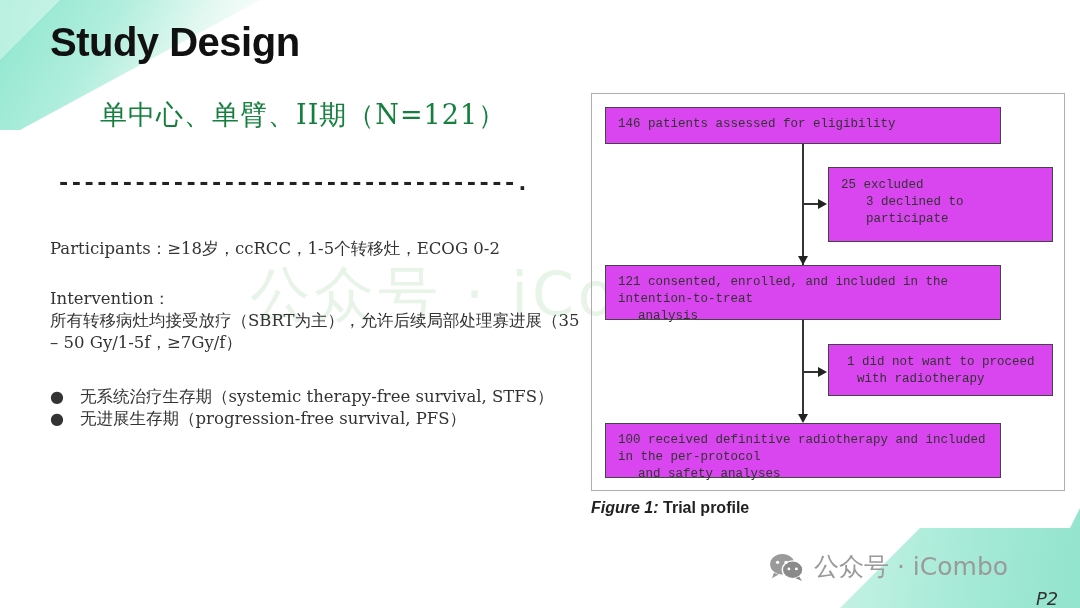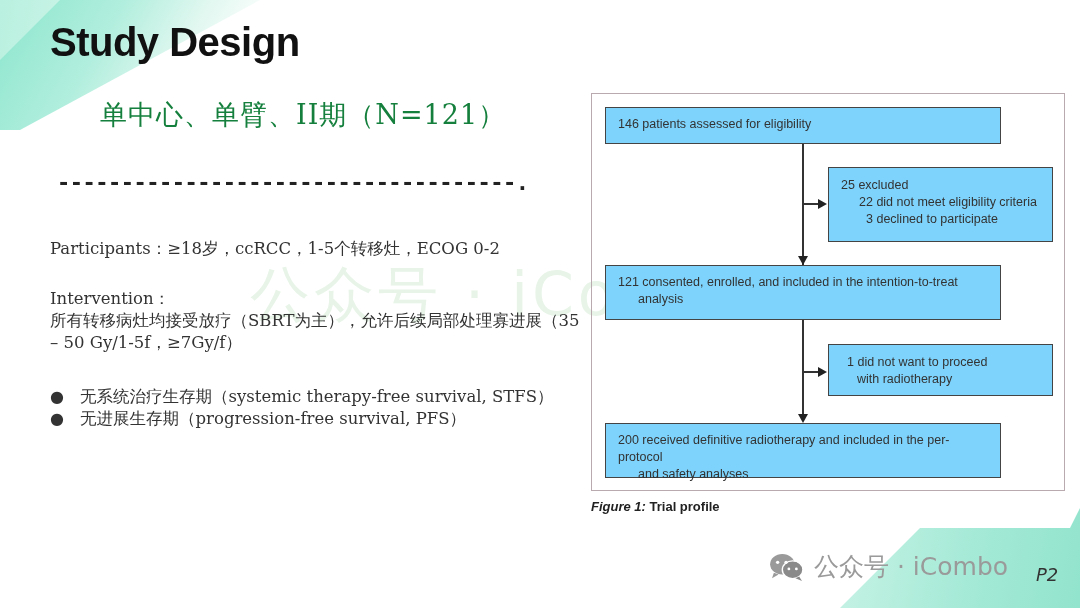--- a/index.html
+++ b/index.html
@@ -52,52 +52,52 @@
     .bullet { width: 30px; font-size: 16px; }
     .bullet-text { flex: 1; }
 
     .figure {
       position: absolute; left: 591px; top: 93px; width: 474px; height: 398px;
       border: 1px solid #b9aab0;
       font-family: "Liberation Sans", sans-serif;
       font-size: 12.5px; color: #333;
     }
     .fbox {
-      position: absolute; border: 1.5px solid #444; background: #7dd3fc; padding: 0 12px; line-height: 17px;
+      position: absolute; border: 1.5px solid #444; background: #d946ef; padding: 0 12px; line-height: 17px; font-family: Liberation Mono, monospace;
     }
     .indent { padding-left: 20px; }
     .vline { position: absolute; background: #333; width: 1.5px; }
     .hline { position: absolute; background: #333; height: 1.5px; }
     .arrow-r {
       position: absolute; width: 0; height: 0;
       border-top: 5px solid transparent; border-bottom: 5px solid transparent; border-left: 9px solid #222;
     }
     .arrow-d {
       position: absolute; width: 0; height: 0;
       border-left: 5px solid transparent; border-right: 5px solid transparent; border-top: 9px solid #222;
     }
     .caption {
       position: absolute; left: 591px; top: 499px;
-      font-family: "Liberation Sans", sans-serif; font-size: 13px; font-weight: bold; color: #222;
+      font-family: "Liberation Sans", sans-serif; font-size: 16px; font-weight: bold; color: #222;
     }
     .caption i { font-style: italic; }
 
     .watermark-center {
       position: absolute; left: 250px; top: 255px;
       font-family: "DejaVu Sans", sans-serif; font-size: 60px; color: rgba(170, 215, 170, 0.28);
       letter-spacing: 4px; white-space: nowrap;
     }
     .watermark-br {
       position: absolute; left: 768px; top: 550px;
       display: flex; align-items: center;
       font-family: "DejaVu Sans", sans-serif; font-size: 25px; color: #9a9a9a;
     }
     .wechat-icon { width: 38px; height: 30px; margin-right: 8px; }
     .page-num {
-      position: absolute; left: 1036px; top: 564px;
+      position: absolute; left: 1036px; top: 588px;
       font-family: "DejaVu Sans", sans-serif; font-style: italic; font-size: 18px; color: #333;
     }
   </style>
 </head>
 <body>
 
 <div class="bg-tl"></div>
 <div class="bg-tl2"></div>
 <div class="bg-br"></div>
 
@@ -136,36 +136,35 @@
   <div class="arrow-r" style="left:226px; top:105px;"></div>
   <div class="hline" style="left:210px; top:277px; width:18px;"></div>
   <div class="arrow-r" style="left:226px; top:273px;"></div>
 
   <div class="fbox" style="left:13px; top:13px; width:396px; height:37px; padding-top:8px;">
     <div>146 patients assessed for eligibility</div>
   </div>
 
   <div class="fbox" style="left:236px; top:73px; width:225px; height:75px; padding-top:9px;">
     <div>25 excluded</div>
-    <div class="indent" style="padding-left:18px;">22 did not meet eligibility criteria</div>
     <div class="indent" style="padding-left:25px;">3 declined to participate</div>
   </div>
 
   <div class="fbox" style="left:13px; top:171px; width:396px; height:55px; padding-top:8px;">
     <div>121 consented, enrolled, and included in the intention-to-treat</div>
     <div class="indent">analysis</div>
   </div>
 
   <div class="fbox" style="left:236px; top:250px; width:225px; height:52px; padding-top:9px;">
     <div style="padding-left:6px;">1 did not want to proceed</div>
     <div style="padding-left:16px;">with radiotherapy</div>
   </div>
 
   <div class="fbox" style="left:13px; top:329px; width:396px; height:55px; padding-top:8px;">
-    <div>200 received definitive radiotherapy and included in the per-protocol</div>
+    <div>100 received definitive radiotherapy and included in the per-protocol</div>
     <div class="indent">and safety analyses</div>
   </div>
 </div>
 
 <div class="caption">
   <i>Figure 1:</i><span> Trial profile</span>
 </div>
 
 <div class="watermark-br">
   <svg class="wechat-icon" viewBox="0 0 40 32">

